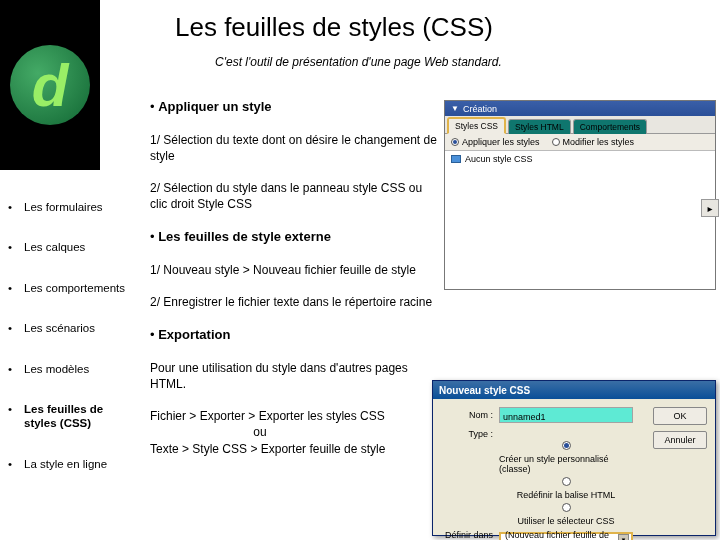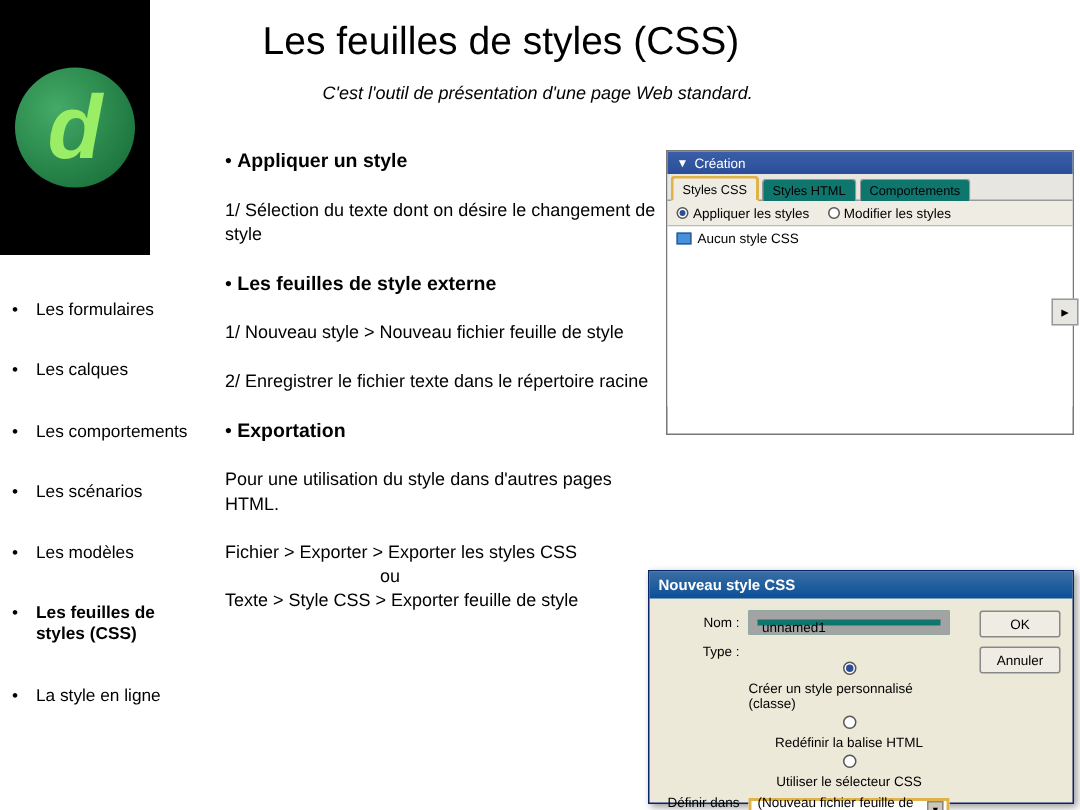--- a/index.html
+++ b/index.html
@@ -32,21 +32,21 @@
   .panel1-list { background: #fff; padding: 3px 6px; height: 120px; }
   .panel1-list-item { display: flex; align-items: center; gap: 4px; }
   .panel1-list-item .tag { width: 10px; height: 8px; background: #4a90d9; border: 1px solid #2a5f98; }
   .panel1-side { position: absolute; right: -4px; top: 98px; width: 18px; height: 18px; background: #e8e6e0; border: 1px solid #999; display:flex; align-items:center; justify-content:center; font-size:10px; }
   .dialog { position: absolute; left: 432px; top: 380px; width: 284px; height: 156px; border: 1px solid #0a246a; background: #ece9d8; font-size: 9px; box-shadow: 2px 2px 5px rgba(0,0,0,0.4); }
   .dialog-title { background: linear-gradient(#3a6ea5,#0a4f98); color: #fff; padding: 3px 6px; font-size: 10px; font-weight: bold; height:18px; display:flex; align-items:center; }
   .dialog-body { padding: 8px 8px; display: flex; gap: 20px; }
   .dialog-left { flex: 1; }
   .dialog-row { display: flex; align-items: center; margin-bottom: 6px; gap: 6px; }
   .dialog-row .lbl { width: 52px; text-align: right; }
-  .dialog-input { flex: 1; height: 16px; border: 6px solid #a3a3a3; background: #0f766e; padding: 0 3px; font-size: 9px; display:flex; align-items:flex-start; }
+  .dialog-input { flex: 1; height: 16px; border: 1px solid #a3a3a3; background: #5eead4; padding: 0 3px; font-size: 9px; display:flex; align-items:flex-end; }
   .dialog-radios { margin-left: 58px; }
   .dialog-radios .radio { display: flex; align-items: center; gap: 4px; margin-bottom: 3px; flex-direction: column; }
   .dialog-radios .rdot { width: 9px; height: 9px; border: 1px solid #555; border-radius: 50%; background: #fff; }
   .dialog-radios .rdot.on::after { content:''; display:block; width:5px; height:5px; background:#2a4f98; border-radius:50%; margin:1px auto; }
   .dialog-select-row { display:flex; align-items:center; gap:6px; margin-top:4px; }
   .dialog-select-row .lbl { width:52px; text-align:right; }
   .dialog-select { flex:1; height:16px; border:2px solid #e0b34a; background:#fff; display:flex; align-items:center; justify-content:space-between; padding:0 2px 0 4px; }
   .dialog-select .dd { width:12px; height:12px; background:#cdc7b8; border:1px solid #888; display:flex; align-items:center; justify-content:center; font-size:7px; }
   .dialog-check-row { display:flex; align-items:center; gap:4px; margin-left:58px; margin-top:4px;flex-direction:column; }
   .dialog-check-row .chk { width:10px; height:10px; border:1px solid #555; background:#fff; }
@@ -94,20 +94,21 @@
     </div>
     <div class="nav-item">
       <span class="bullet">•</span>
       <span class="txt">La style en ligne</span>
     </div>
   </div>
 
 <div class="content">
   <div class="row bullet-line">• <b>Appliquer un style</b></div>
   <div class="row">1/ Sélection du texte dont on désire le changement de style</div>
+  <div class="row">2/ Sélection du style dans le panneau style CSS ou clic droit Style CSS</div>
   <div class="row bullet-line">• <b>Les feuilles de style externe</b></div>
   <div class="row">1/ Nouveau style &gt; Nouveau fichier feuille de style</div>
   <div class="row">2/ Enregistrer le fichier texte dans le répertoire racine</div>
   <div class="row bullet-line">• <b>Exportation</b></div>
   <div class="row">Pour une utilisation du style dans d'autres pages HTML.</div>
   <div>Fichier &gt; Exporter &gt; Exporter les styles CSS</div>
   <div style="text-align:center;width:220px">ou</div>
   <div>Texte &gt; Style CSS &gt; Exporter feuille de style</div>
 </div>
 

